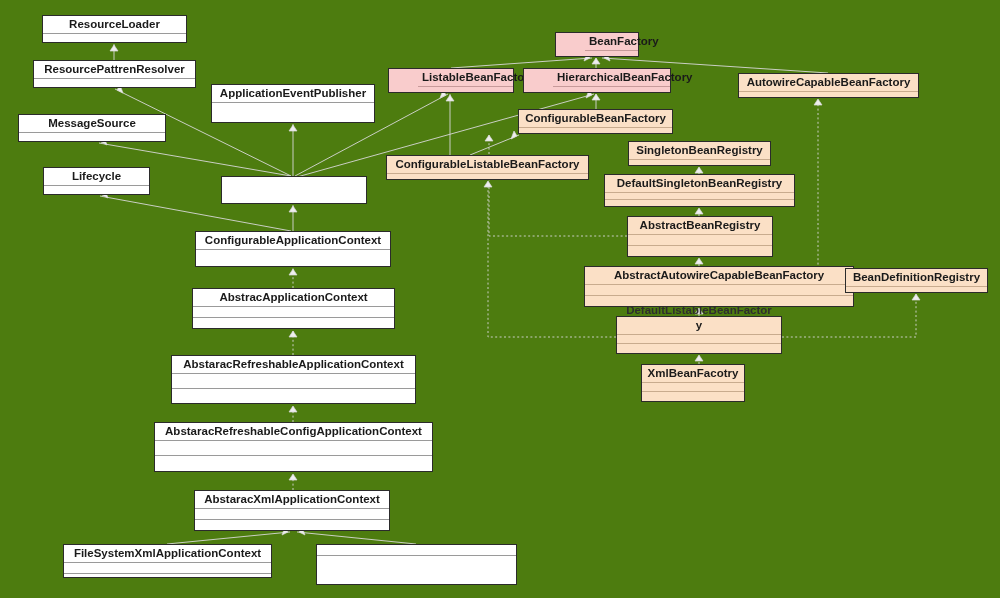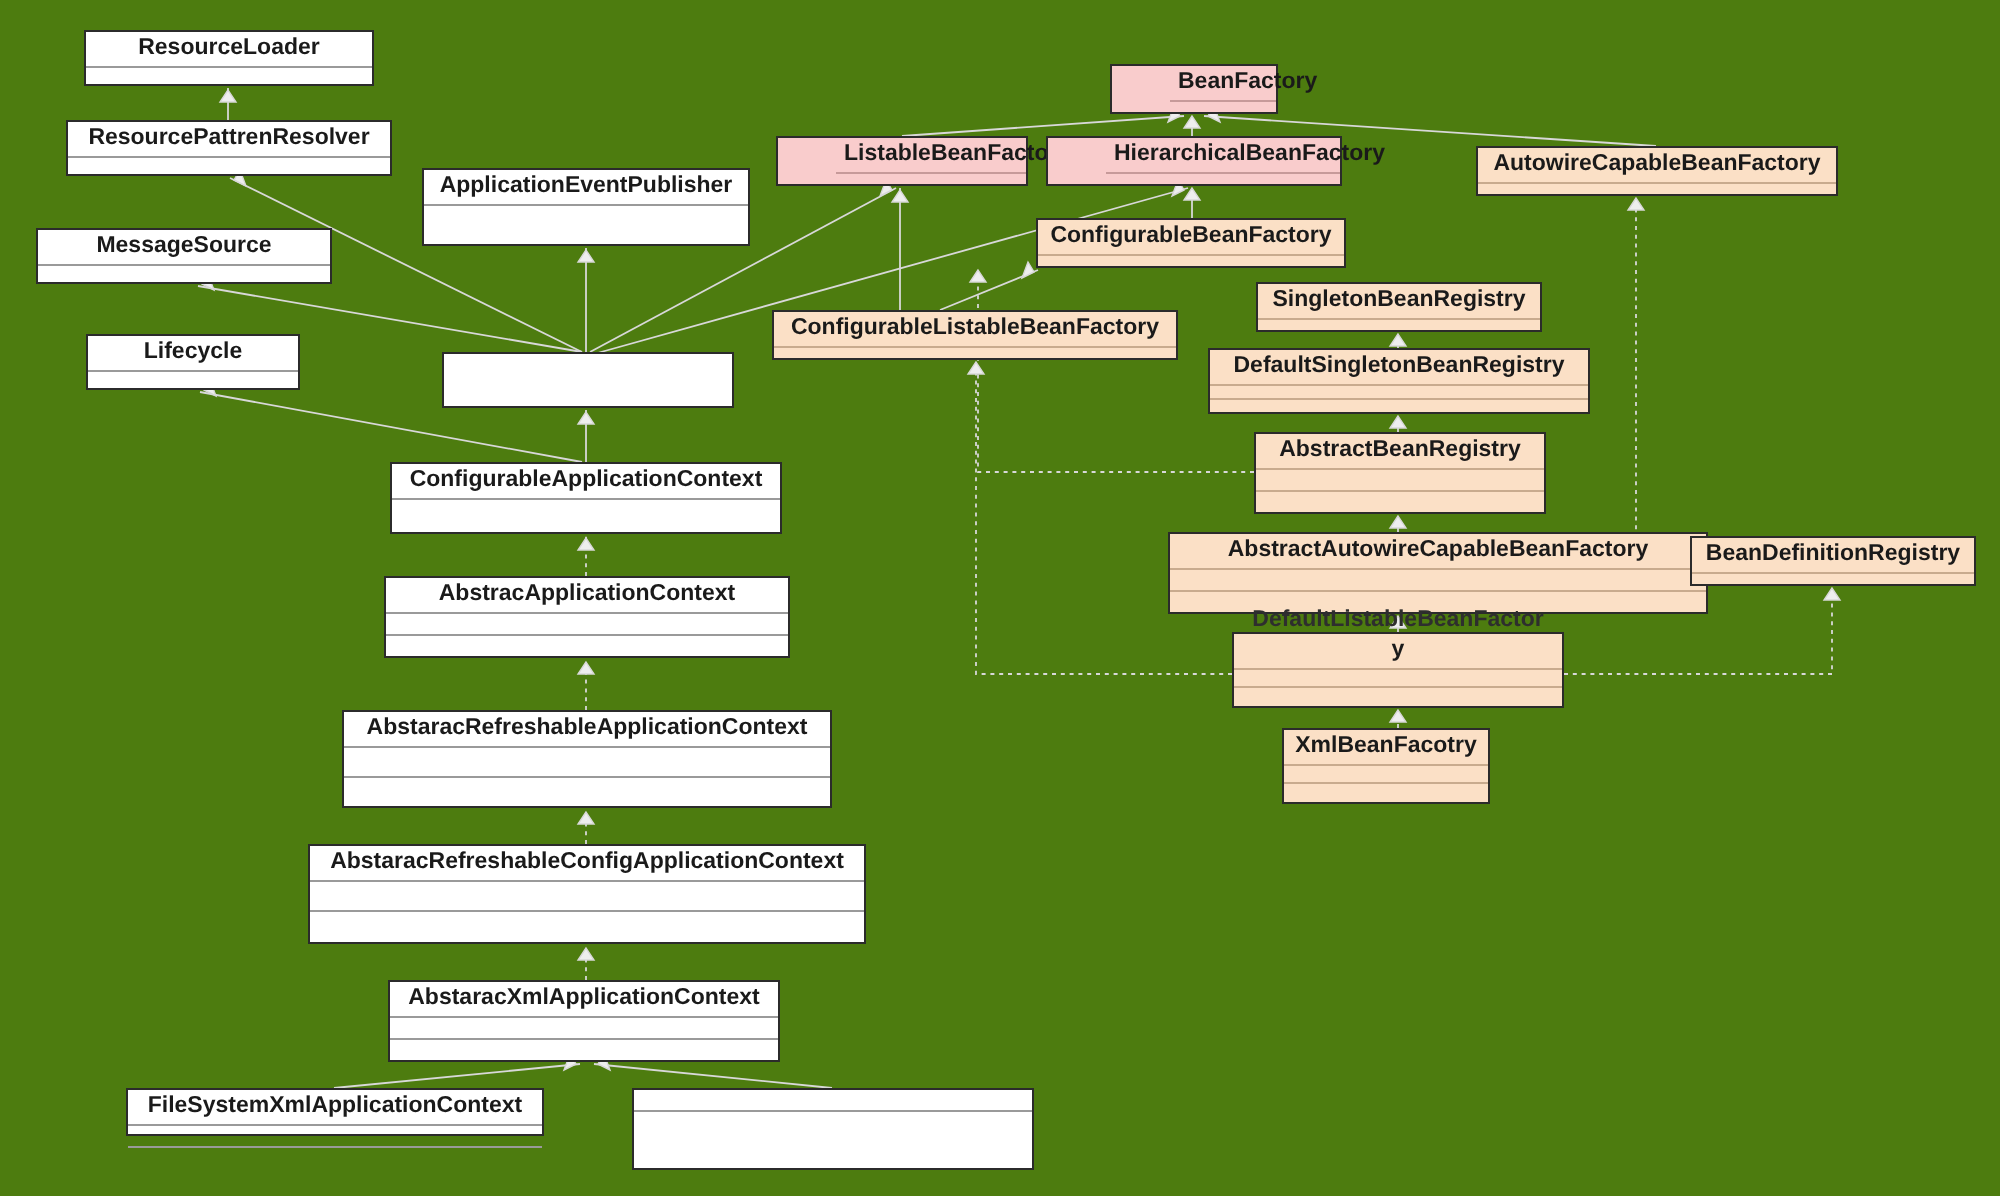--- a/index.html
+++ b/index.html
@@ -172,21 +172,21 @@
       <div class="node plain" style="left: 154px; top: 422px; width: 279px; height: 50px;">
         <div class="title">AbstaracRefreshableConfigApplicationContext</div>
         <div class="compartment" style="height: 15px;"></div>
         <div class="compartment last" style="height: 15px;"></div>
       </div>
       <div class="node plain" style="left: 194px; top: 490px; width: 196px; height: 41px;">
         <div class="title">AbstaracXmlApplicationContext</div>
         <div class="compartment" style="height: 11px;"></div>
         <div class="compartment last" style="height: 11px;"></div>
       </div>
-      <div class="node plain" style="left: 63px; top: 544px; width: 209px; height: 24px;">
+      <div class="node plain" style="left: 63px; top: 544px; width: 209px; height: 34px;">
         <div class="title">FileSystemXmlApplicationContext</div>
         <div class="compartment" style="height: 11px;"></div>
         <div class="compartment last" style="height: 11px;"></div>
       </div>
       <div class="node plain" style="left: 316px; top: 544px; width: 201px; height: 41px;">
         <div class="compartment" style="height: 11px;"></div>
         <div class="compartment last" style="height: 11px;"></div>
       </div>
       <div class="node iface" style="left: 555px; top: 32px; width: 84px; height: 25px;">
         <div class="title">BeanFactory</div>

